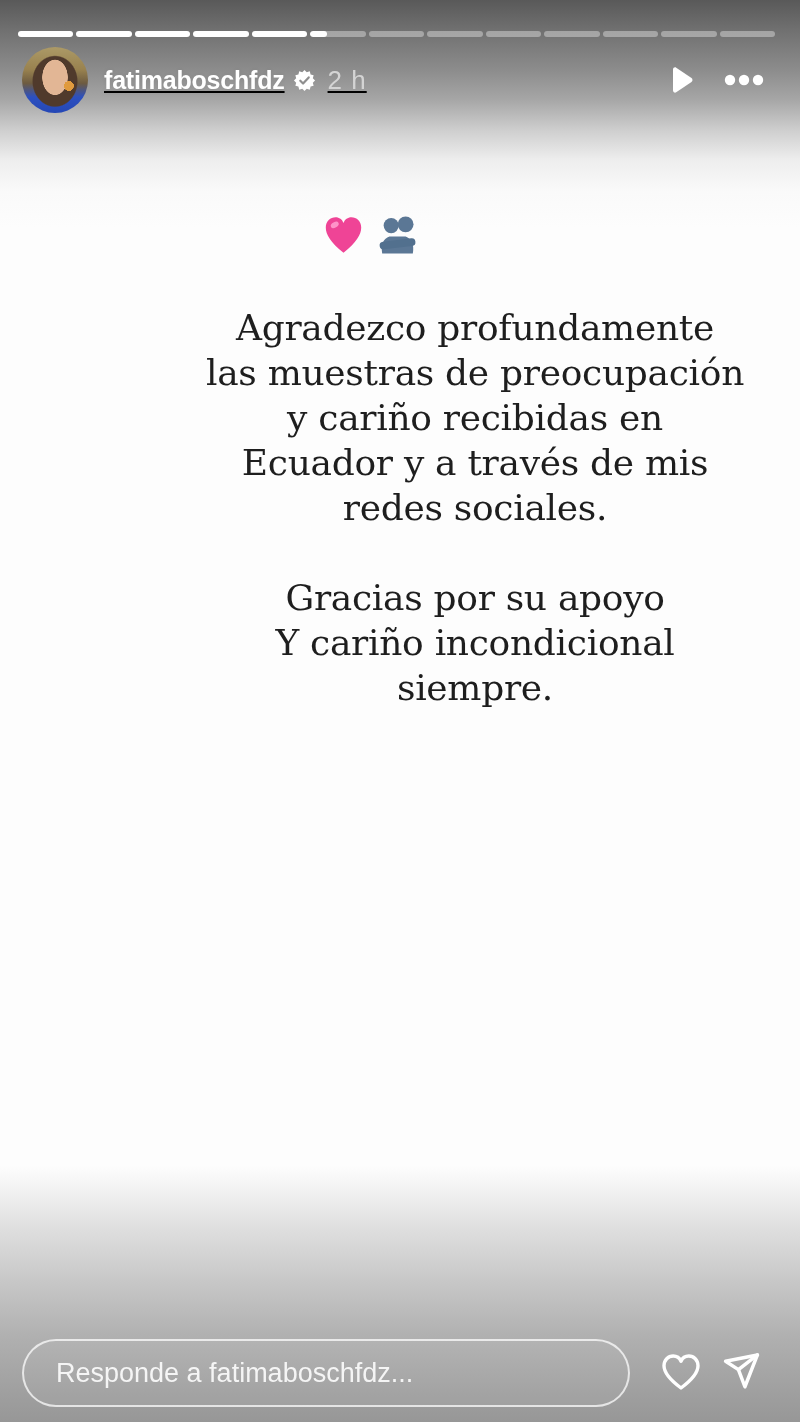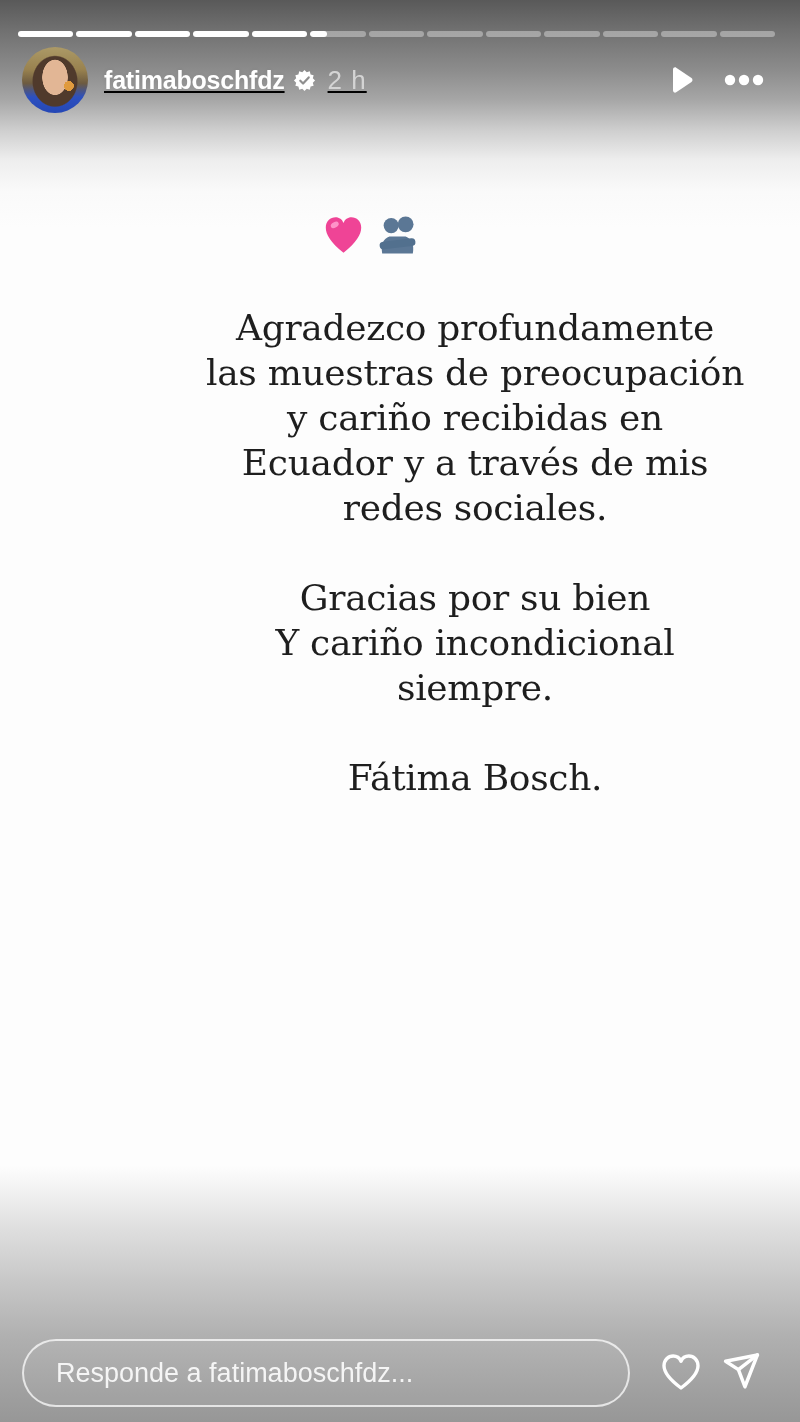--- a/index.html
+++ b/index.html
@@ -138,24 +138,23 @@
         <circle cx="34" cy="9.6" r="8.8" fill="#5b7795"></circle>
         <path d="M8 42 C6.2 32 9.5 25 16 23 L34 23 C40.5 25 43.8 32 42 42 Z" fill="#5b7795"></path>
         <rect x="5" y="27" width="40" height="8.5" rx="4.2" fill="#52708e" transform="rotate(-7 25 31)"></rect>
       </svg>
     </div>
     <p>Agradezco profundamente
 las muestras de preocupación
 y cariño recibidas en
 Ecuador y a través de mis
 redes sociales.</p>
-    <p>Gracias por su bien
+    <p>Gracias por su apoyo
 Y cariño incondicional
 siempre.</p>
-    <p class="signature">Fátima Bosch.</p>
   </div>
 
   <input class="reply-input" type="text" placeholder="Responde a fatimaboschfdz..." style="">
   <svg class="footer-icon like-icon" width="42" height="40" viewBox="0 0 42 40">
     <path d="M21 36 C9.5 27.5 4 20.5 4 13.8 C4 8 8.2 4 13.2 4 C16.5 4 19.6 6 21 9.2 C22.4 6 25.5 4 28.8 4 C33.8 4 38 8 38 13.8 C38 20.5 32.5 27.5 21 36 Z" fill="none" stroke="#ffffff" stroke-width="3.4" stroke-linejoin="round"></path>
   </svg>
   <svg class="footer-icon share-icon" width="42" height="42" viewBox="0 0 24 24" style="transform:rotate(-8deg);">
     <g fill="none" stroke="#ffffff" stroke-width="2" stroke-linecap="round" stroke-linejoin="round">
       <line x1="21.5" y1="3.5" x2="9.6" y2="10.3"></line>
       <path d="M21.5 3.5 L11.9 20.5 L9.6 10.3 L3 4.5 Z"></path>

